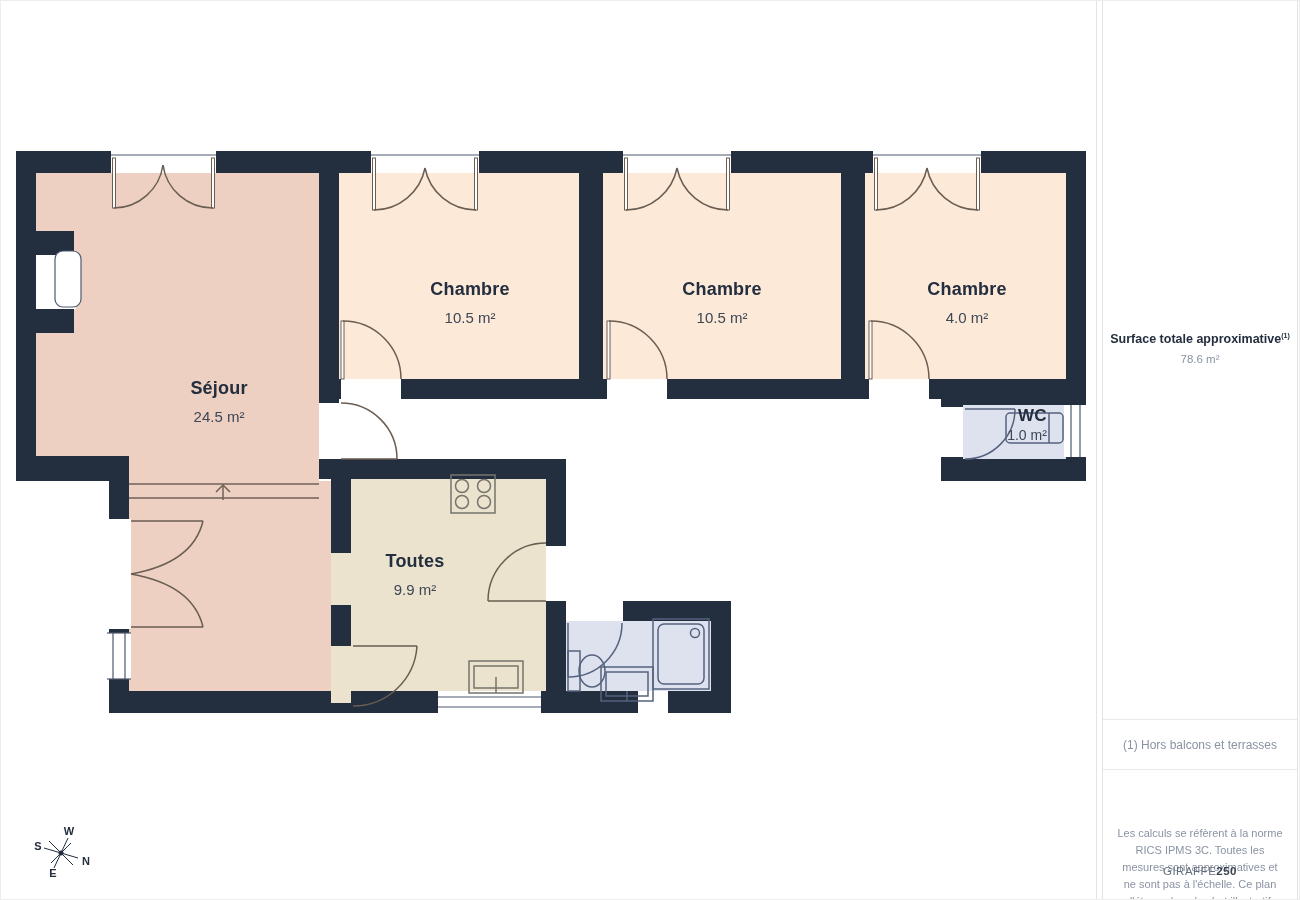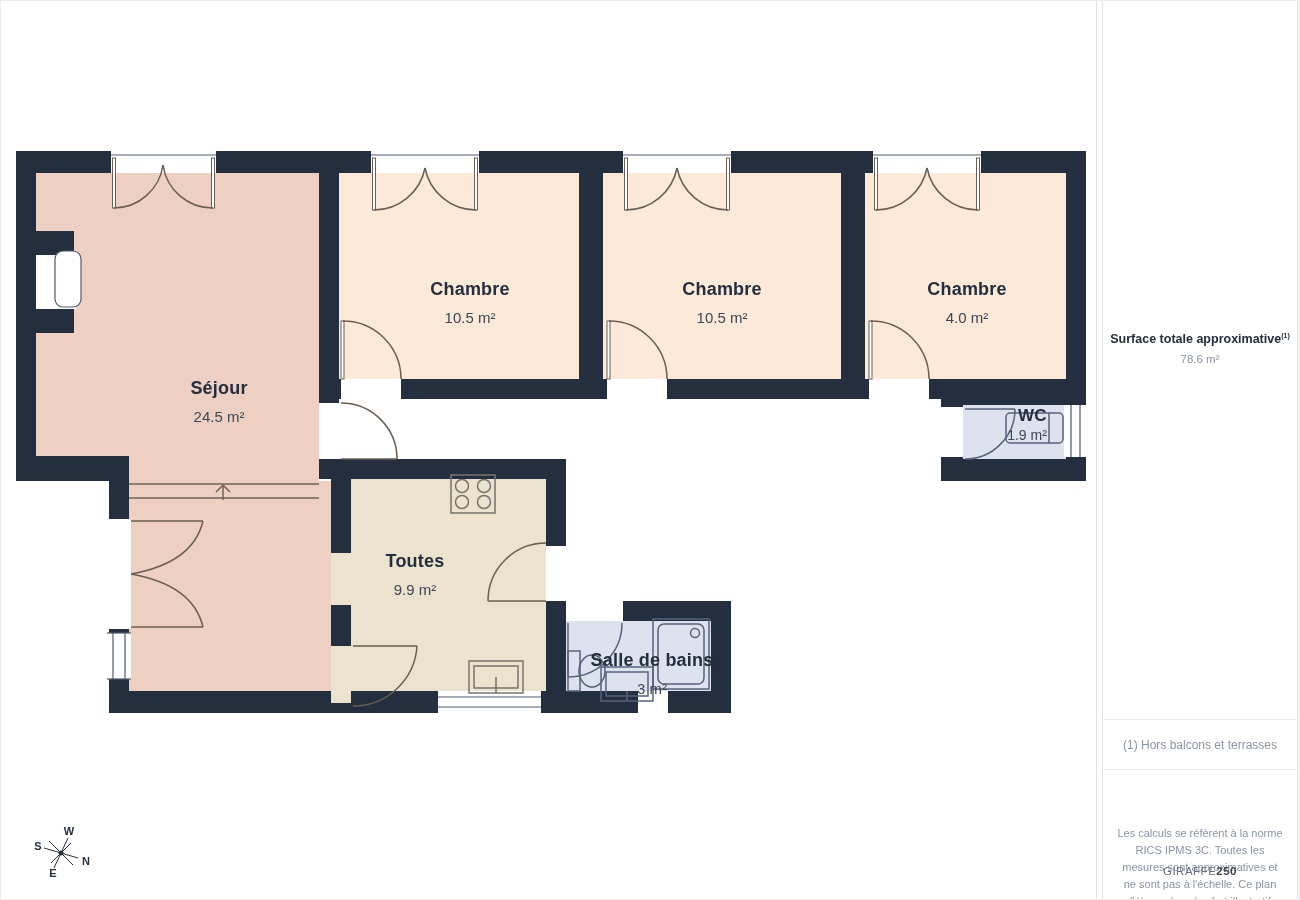--- a/index.html
+++ b/index.html
@@ -273,29 +273,25 @@
   <div class="room-label" style="left:721px;top:278px;">
     <div class="room-name">Chambre</div>
     <div class="room-area">10.5 m²</div>
   </div>
   <div class="room-label" style="left:966px;top:278px;">
     <div class="room-name">Chambre</div>
     <div class="room-area">4.0 m²</div>
   </div>
   <div class="room-label small" style="left:1026px;top:405px;">
     <div class="room-name">WC</div>
-    <div class="room-area">1.9 m²</div>
+    <div class="room-area">1.0 m²</div>
   </div>
   <div class="room-label" style="left:414px;top:550px;">
     <div class="room-name">Toutes</div>
     <div class="room-area">9.9 m²</div>
-  </div>
-  <div class="room-label" style="left:651px;top:649px;">
-    <div class="room-name">Salle de bains</div>
-    <div class="room-area">3 m²</div>
   </div>
 
   <div class="main-divider"></div>
   <div class="sidebar">
     <div class="sb-title">
       <span>Surface totale approximative</span><sup>(1)</sup>
     </div>
     <div class="sb-total">78.6 m²</div>
     <div class="sb-div" style="top:718px;"></div>
     <div class="sb-footnote">(1) Hors balcons et terrasses</div>

